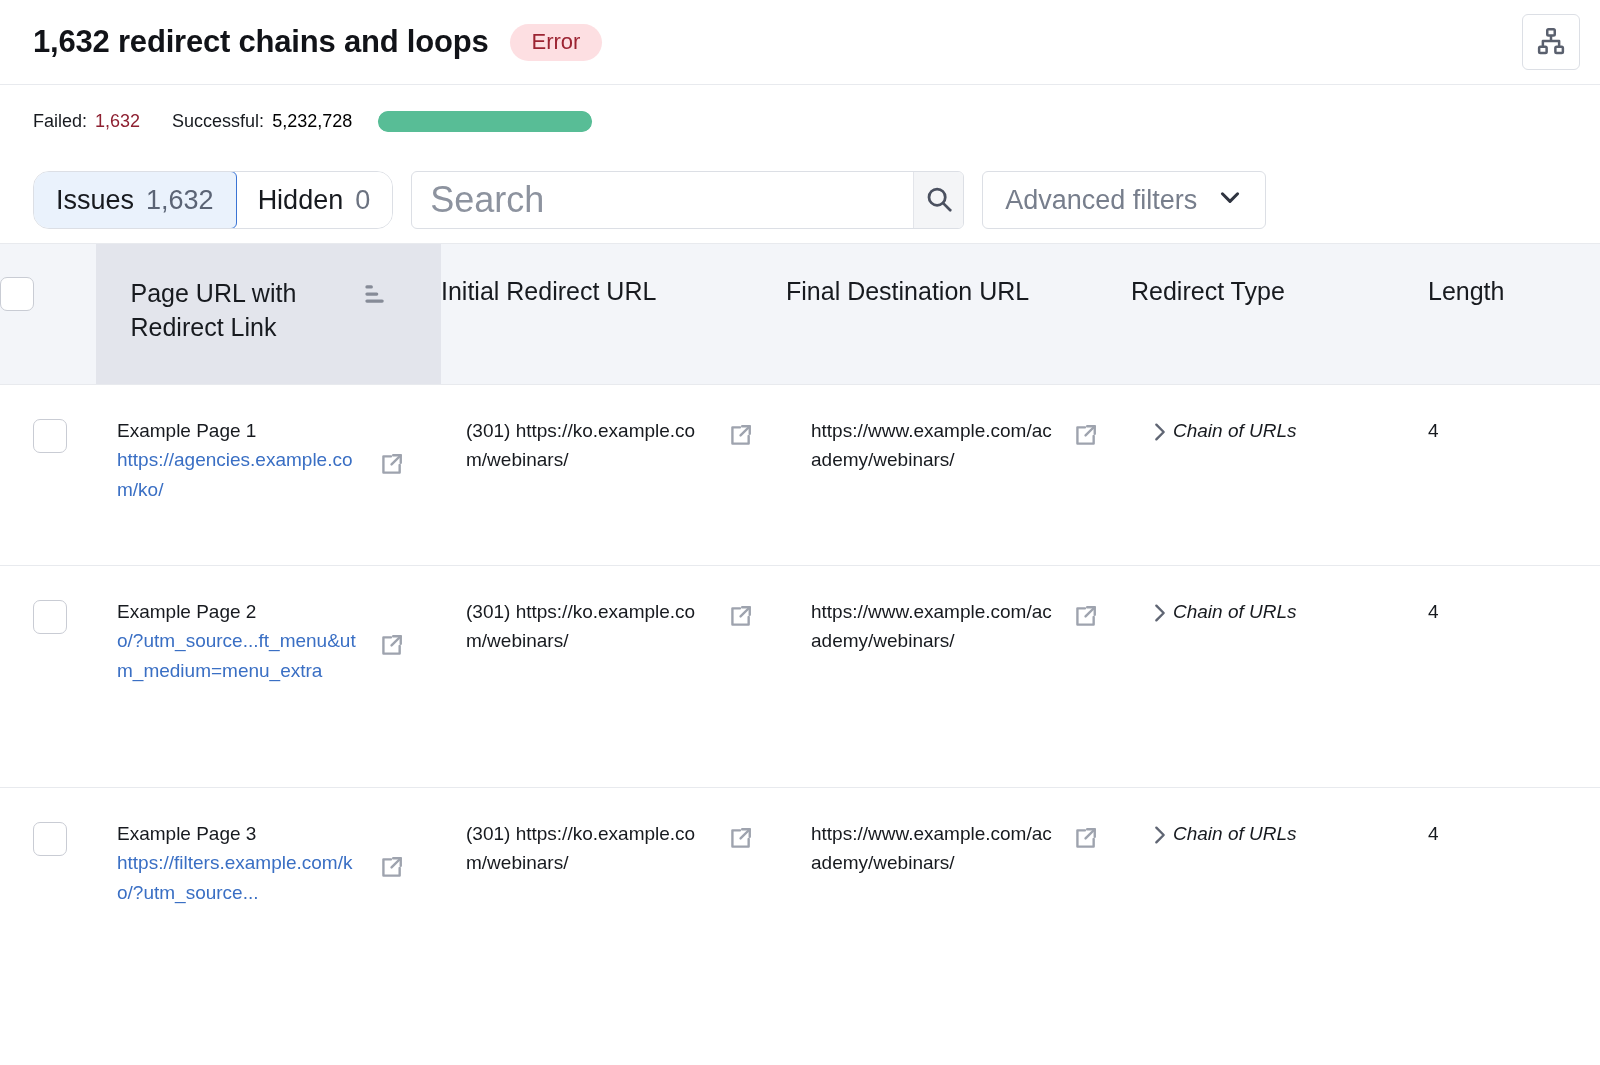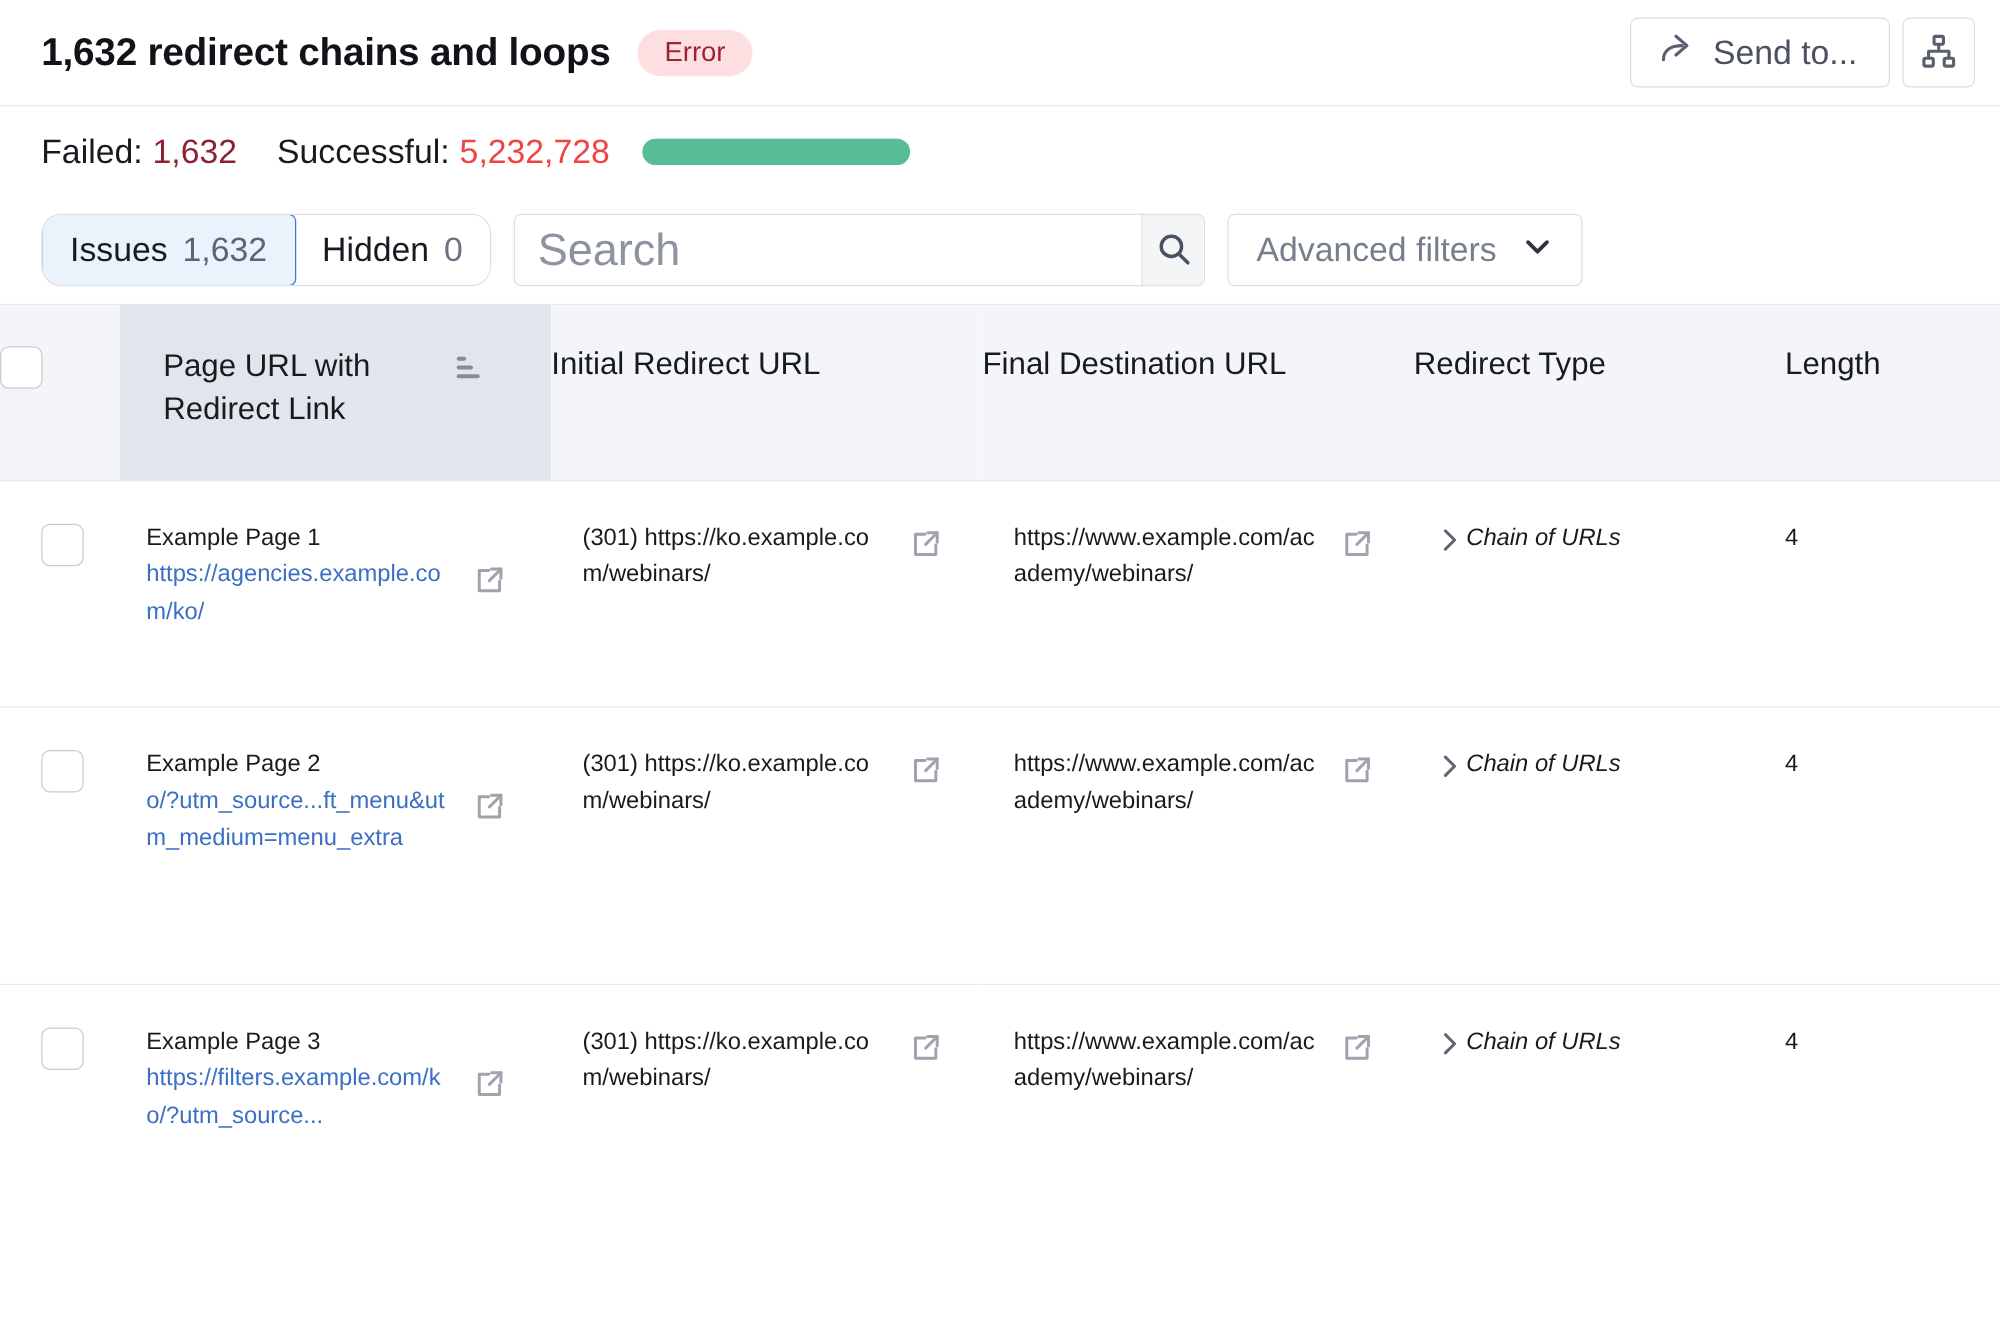--- a/index.html
+++ b/index.html
@@ -68,27 +68,27 @@
     justify-content: center;
     cursor: pointer;
   }
 
   
   .stats {
     display: flex;
     align-items: center;
     padding: 0 33px;
     height: 72px;
-    font-size: 27px;
+    font-size: 18px;
     color: #171a1f;
   }
   .stat-label { white-space: nowrap; }
   .stat-failed-num { color: #8e2031; margin-left: 8px; }
   .stat-succ { margin-left: 32px; white-space: nowrap; }
-  .stat-succ-num { color: #ef4444; margin-left: 8px; }
+  .stat-succ-num { color: #000000; margin-left: 8px; }
   .progress-track {
     margin-left: 26px;
     width: 214px;
     height: 21px;
     border-radius: 11px;
     background: #58bd96;
     overflow: hidden;
   }
   .progress-fill {
     height: 100%;
@@ -268,29 +268,20 @@
   thead .checkbox { margin-top: 0; }
 </style>
 </head>
 <body>
 
 <div class="header">
   <div class="header-title">1,632 redirect chains and loops</div>
   <div class="error-badge">Error</div>
 
   <div class="header-actions">
-    <button class="btn-sendto">
-      <span>
-        <svg width="30" height="30" viewBox="0 0 24 24" fill="none" stroke="#5a606e" stroke-width="2" stroke-linecap="round" stroke-linejoin="round">
-          <path d="M3 19c0-6 4.5-9 12-9"></path>
-          <polyline points="11,4 18,10 11,16"></polyline>
-        </svg>
-      </span>
-      <span>Send to...</span>
-    </button>
     <button class="btn-icon-square">
       <span>
         <svg width="30" height="30" viewBox="0 0 24 24" fill="none" stroke="#5a606e" stroke-width="2" stroke-linejoin="round">
           <rect x="9" y="2.5" width="6" height="5" rx="1"></rect>
           <rect x="2.5" y="16.5" width="6" height="5" rx="1"></rect>
           <rect x="15.5" y="16.5" width="6" height="5" rx="1"></rect>
           <path d="M12 7.5v4.5M5.5 16.5V12h13v4.5"></path>
         </svg>
       </span>
     </button>

